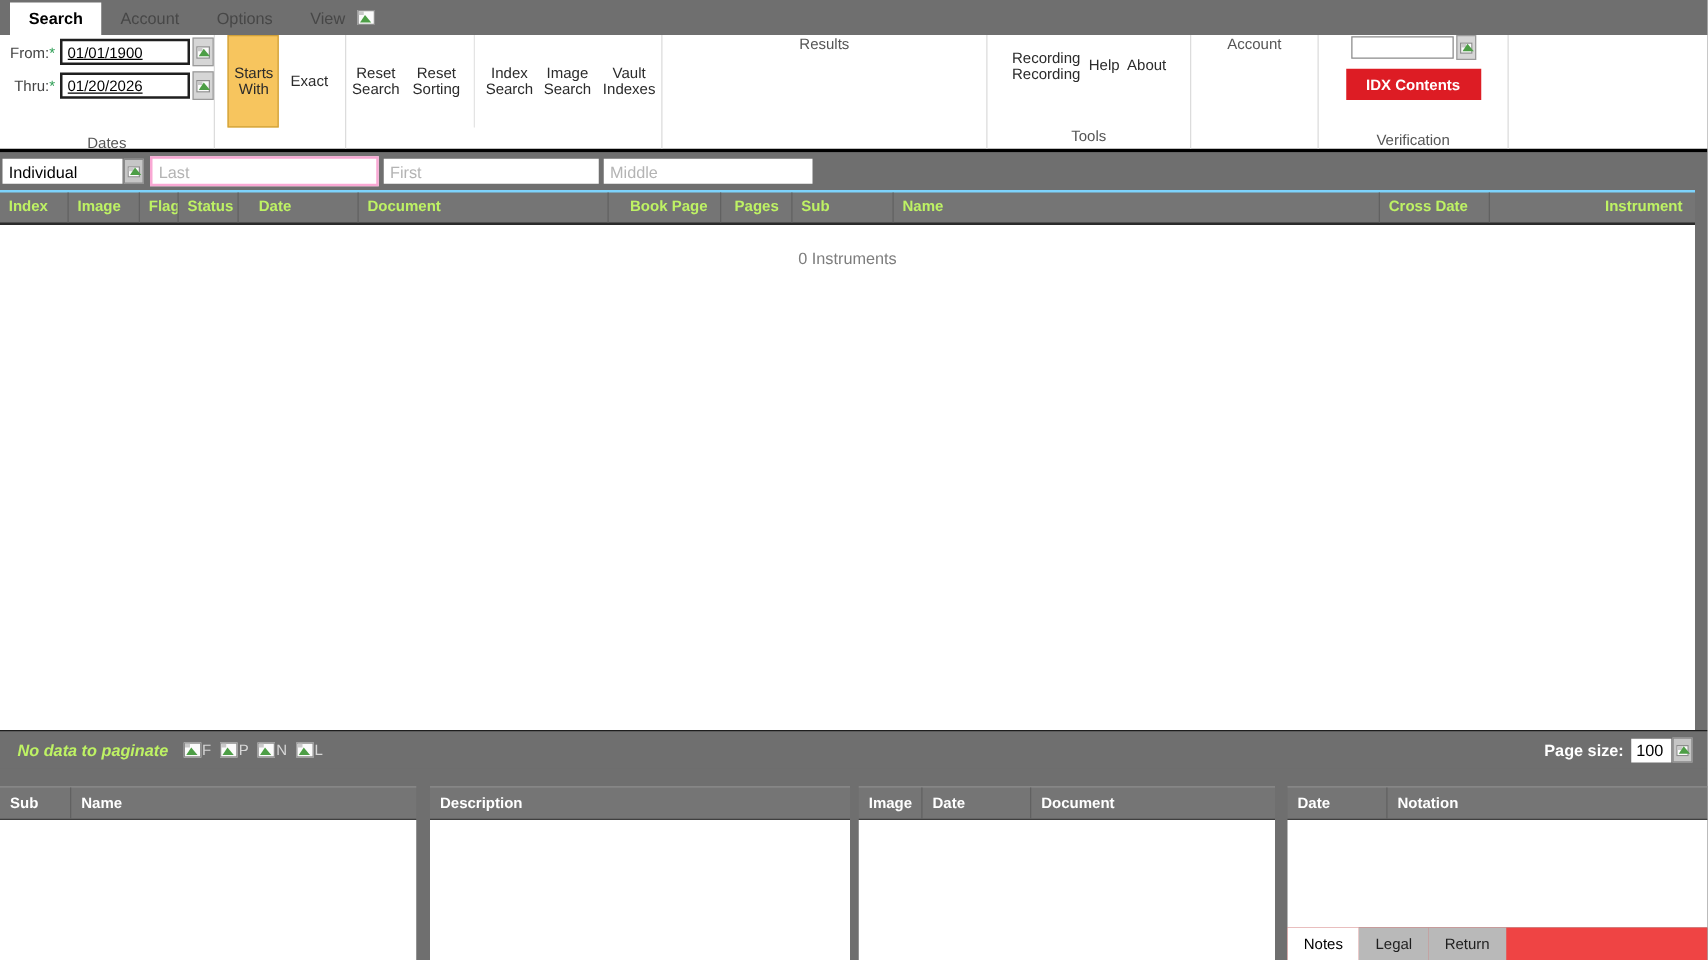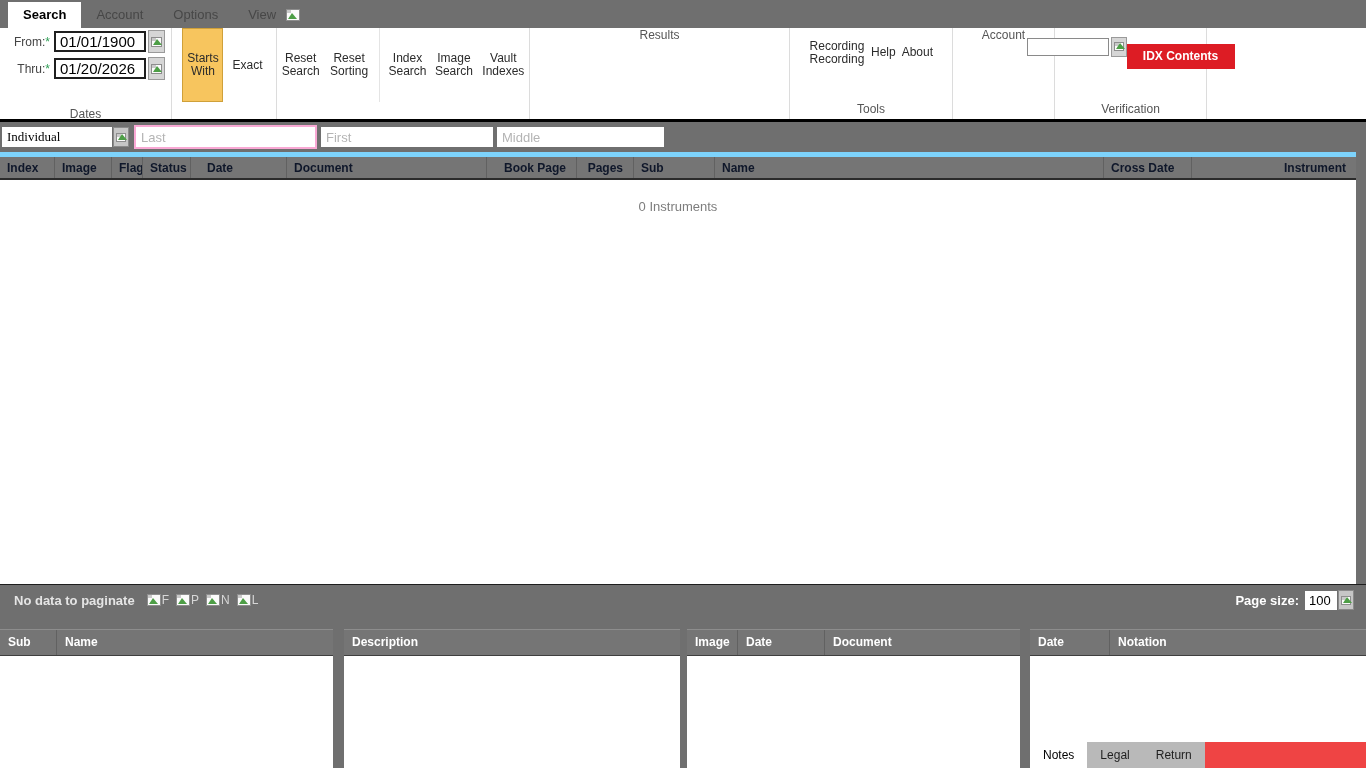--- a/index.html
+++ b/index.html
@@ -26,59 +26,59 @@
   .rg-label { height:17px; text-align:center; font-size:12px; color:#555; }
 
   .rbtn { font-size:12px; color:#2b2b2b; text-align:center; line-height:13px; padding:2px 3px; cursor:default; }
   .rbtn.disabled { color:#c2c8d1; }
   .vdiv { width:1px; height:74px; background:#e4e4e4; margin:0 5px; flex:none; }
 
   
   .daterow { display:flex; align-items:center; margin:2px 0; }
   .datelabel { width:44px; text-align:right; font-size:12px; color:#444; margin-right:4px; white-space:nowrap; }
   .req { color:#2e9e55; }
-  .dateinput { width:92px; height:21px; border:2px solid #1f1f1f; font-size:15px; font-family:"Liberation Sans",sans-serif; padding:0 4px; }
+  .dateinput { width:104px; height:21px; border:2px solid #1f1f1f; font-size:12px; font-family:"Liberation Sans",sans-serif; padding:0 4px;text-decoration:underline; }
   .calbtn { width:17px; height:23px; background:#d6d6d6; border:1px solid #9a9a9a; margin-left:2px; display:flex; align-items:center; justify-content:center; cursor:pointer; }
   .calbtn .bimg { width:11px; height:10px; }
 
   
   .startswith { width:41px; height:74px; background:#f7c55e; border:1px solid #cfa039; display:flex; align-items:center; justify-content:center; margin-right:6px; }
 
   
-  .vercol { display:flex; flex-direction:row; align-items:flex-start; }
+  .vercol { display:flex; flex-direction:column; align-items:center; }
   .verrow { display:flex; align-items:center; }
   .verinput { width:82px; height:18px; border:1px solid #8a8a8a; font-size:12px; padding:0 3px; }
   .verbtn { width:16px; height:20px; background:#d6d6d6; border:1px solid #9a9a9a; margin-left:2px; display:flex; align-items:center; justify-content:center; cursor:pointer; }
   .verbtn .bimg { width:10px; height:9px; }
   .idxbtn { margin-top:7px; width:108px; height:25px; background:#dd1c24; color:#fff; font-weight:bold; font-size:12px; border:none; cursor:pointer; font-family:"Liberation Sans",sans-serif; }
 
   
   .searchrow { position:absolute; left:0; top:122px; width:1366px; height:30px; background:#6f6f6f; display:flex; align-items:center; }
   .inp { height:20px; border:none; font-size:13px; font-family:"Liberation Sans",sans-serif; padding:0 5px; }
   .inp::placeholder { color:#b4b4b4; }
-  .typeinput { margin-left:2px; width:110px;font-family:Liberation Serif, serif; }
+  .typeinput { margin-left:2px; width:96px; }
   .dropbtn { width:16px; height:20px; background:#c6c6c6; border:1px solid #8a8a8a; margin-left:1px; display:flex; align-items:center; justify-content:center; cursor:pointer; }
   .dropbtn .bimg { width:10px; height:9px; }
   .lastinput { margin-left:5px; width:183px; height:24px; border:2px solid #f9a8d4; }
   .firstinput { margin-left:4px; width:172px; }
   .middleinput { margin-left:4px; width:167px; }
 
   
   .gridheader { position:absolute; left:0; top:152px; width:1356px; height:28px; background:#757575;
-                border-top:5px solid #7dd3fc; border-bottom:2px solid #2b2b2b; display:flex;
-                color:#0f172a; font-weight:bold; font-size:12px; }
+                border-top:2px solid #7dd3fc; border-bottom:2px solid #2b2b2b; display:flex;
+                color:#bef264; font-weight:bold; font-size:12px; }
   .gh { line-height:23px; padding-left:7px; border-right:1px solid #616161; overflow:hidden; white-space:nowrap; cursor:pointer; }
   .gh.r { text-align:right; padding-right:10px; padding-left:0; }
   .gridstrip { position:absolute; top:152px; right:0; width:10px; height:432px; background:#6f6f6f; }
   .gridbody { position:absolute; left:0; top:180px; width:1356px; height:404px; background:#fff; }
   .empty-msg { padding-top:19px; text-align:center; color:#7d7d7d; font-size:13px; }
 
   
   .pager { position:absolute; left:0; top:584px; width:1366px; height:31px; background:#6f6f6f; border-top:1px solid #1e1e1e; display:flex; align-items:center; }
-  .pager-status { font-weight:bold; font-size:13px; color:#e5e5e5; margin-left:14px; }
+  .pager-status { font-weight:bold; font-size:13px; color:#bef264; margin-left:14px;font-style:italic; }
   .pagebtns { display:flex; margin-left:12px; gap:7px; }
   .pagebtn { display:flex; align-items:center; gap:1px; color:#d6d6d6; font-size:12px; cursor:pointer; }
   .pager-right { margin-left:auto; display:flex; align-items:center; margin-right:12px; }
   .pagesize-label { font-weight:bold; font-size:13px; color:#fff; margin-right:6px; }
   .pagesize-input { width:32px; height:19px; border:none; font-size:13px; font-family:"Liberation Sans",sans-serif; padding:0 4px; }
 
   
   .bottom { position:absolute; left:0; top:615px; width:1366px; height:153px; background:#6f6f6f; }
   .panel { position:absolute; top:14px; }
   .p1 { left:0;    width:333px; }

